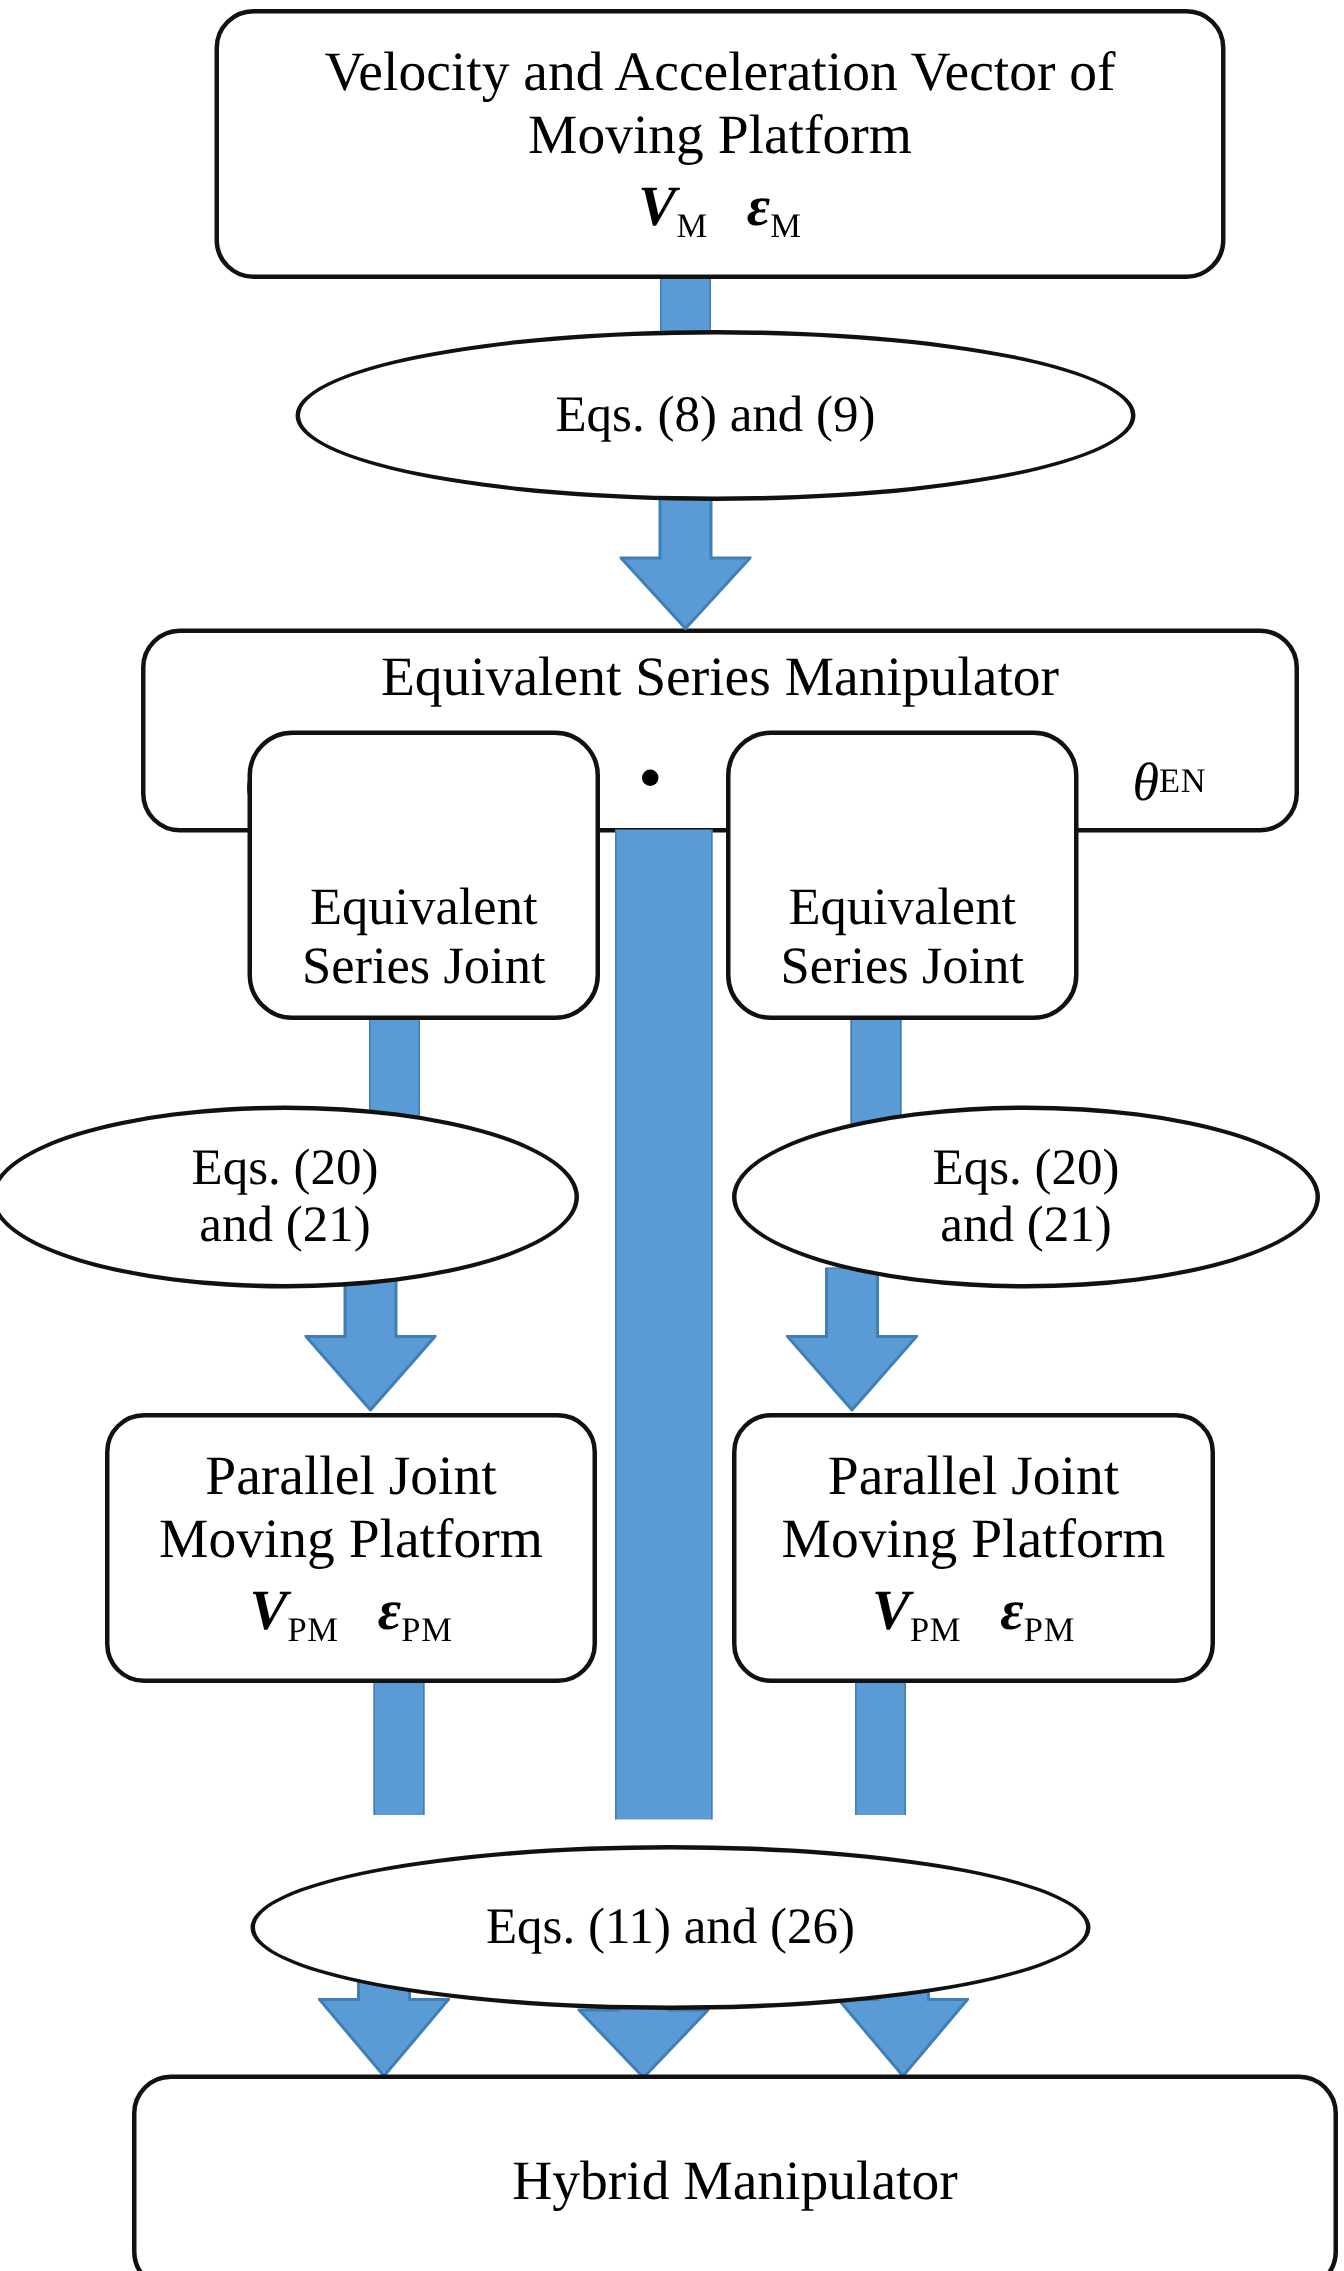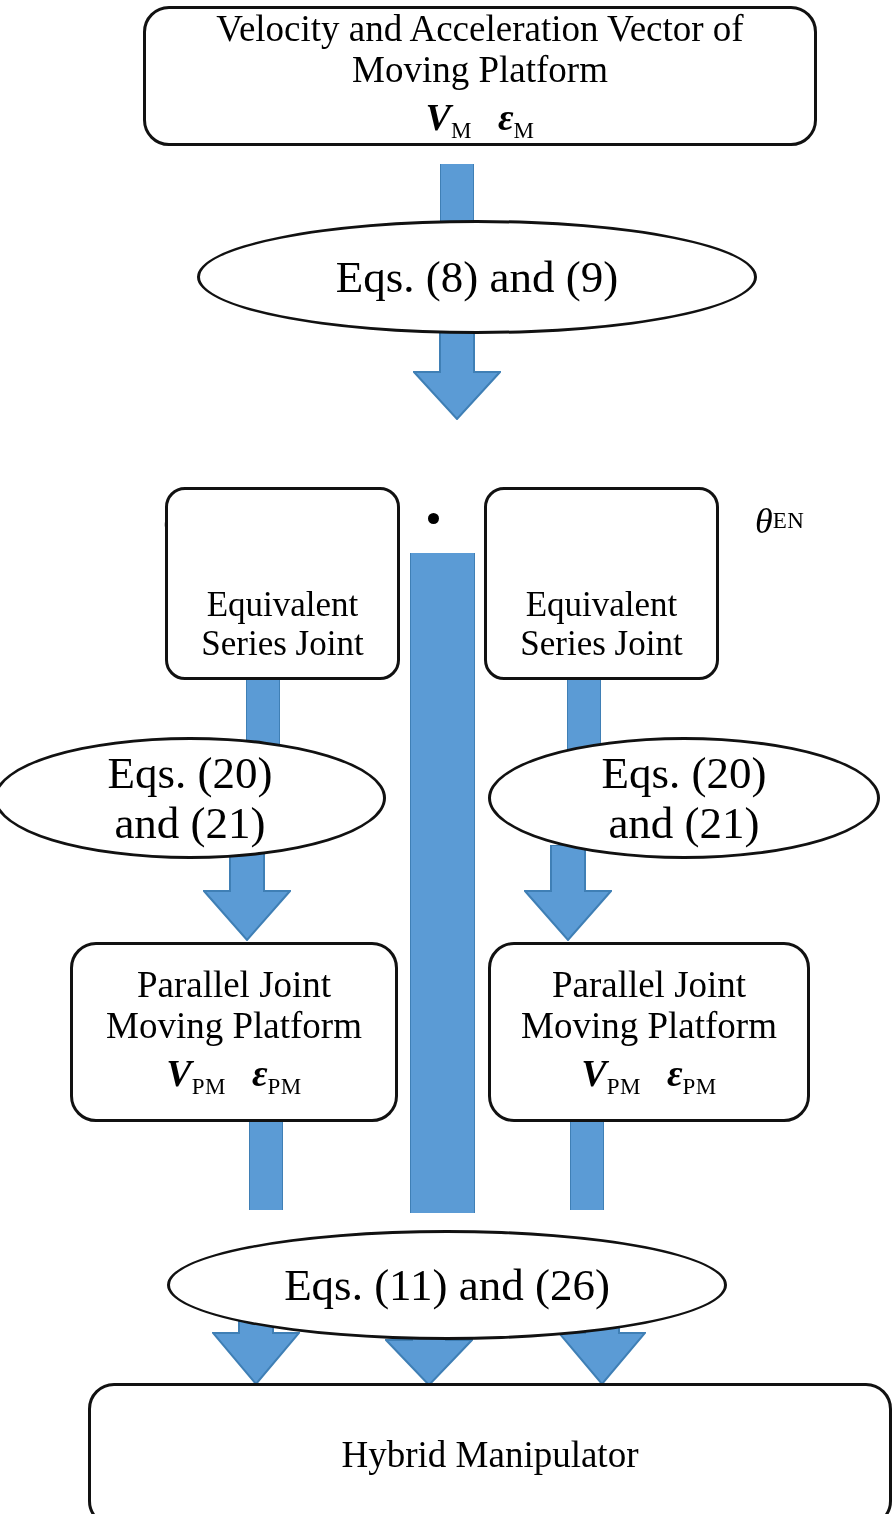--- a/index.html
+++ b/index.html
@@ -27,40 +27,40 @@
     border: 3px solid #111111;
     background: #ffffff;
     display: flex;
     flex-direction: column;
     align-items: center;
     justify-content: center;
     text-align: center;
     line-height: 1.12;
   }
   .rrect { border-radius: 26px; }
-  .rrect-sm { border-radius: 20px; }
+  .rrect-sm { border-radius: 30px; }
 
   .ellipse {
     position: absolute;
     box-sizing: border-box;
     border: 3px solid #111111;
     background: #ffffff;
     border-radius: 50%;
     display: flex;
     flex-direction: column;
     align-items: center;
     justify-content: center;
     text-align: center;
     line-height: 1.12;
   }
 
   
   .t-big   { font-size: 37px; }
   .t-mid   { font-size: 35px; }
-  .t-eq    { font-size: 45px; }
+  .t-eq    { font-size: 34px; }
   .t-theta { font-size: 36px; }
 
   .vecline {
     font-size: 36px;
     margin-top: 6px;
     white-space: nowrap;
   }
   .sym {
     font-weight: bold;
     font-style: italic;
@@ -112,38 +112,41 @@
   .ztop  { z-index: 3; }
   .zbar  { z-index: 2; }
 </style>
 </head>
 <body>
 
 <div id="canvas">
 
   <div class="bar zbar" style="left:440px; top:164px; width:34px; height:62px;"></div>
 
-  <div class="node rrect ztop" style="left:143px; top:6px; width:674px; height:140px;">
+  <div class="node rrect ztop" style="left:143px; top:6px; width:674px; height:180px;">
     <div class="t-big">Velocity and Acceleration Vector of</div>
     <div class="t-big">Moving Platform</div>
     <div class="vecline">
       <span class="sym">V</span><span class="sub">M</span><span class="gap"></span><span class="sym">ε</span><span class="sub">M</span>
     </div>
   </div>
 
   <div class="ellipse ztop" style="left:197px; top:220px; width:560px; height:114px;">
     <div class="t-eq">Eqs. (8) and (9)</div>
   </div>
 
   <div class="arrow zbar" style="left:413px; top:330px; width:88px; height:90px;">
     <svg width="88" height="90" viewBox="0 0 88 90">
       <polygon points="27,0 61,0 61,42 87,42 44,89 1,42 27,42" fill="#5B9BD5" stroke="#3F7FB5" stroke-width="2"></polygon>
     </svg>
   </div>
 
+  <div class="node rrect zbase" style="left:94px; top:419px; width:772px; height:136px; justify-content:flex-start;">
+    <div class="t-big" style="margin-top:9px;">Equivalent Series Manipulator</div>
+  </div>
 
   <div class="theta-row ztop" style="left:163px; top:500px;">
     <span class="t-theta" style="font-style:italic;">θ</span>
       <span class="sub">E1</span>
   </div>
   <div class="theta-row ztop" style="left:260px; top:500px;">
     <span class="t-theta" style="font-style:italic;">θ</span>
       <span class="sub">E 2</span>
   </div>
   <div class="theta-row ztop" style="left:369px; top:513px;">

